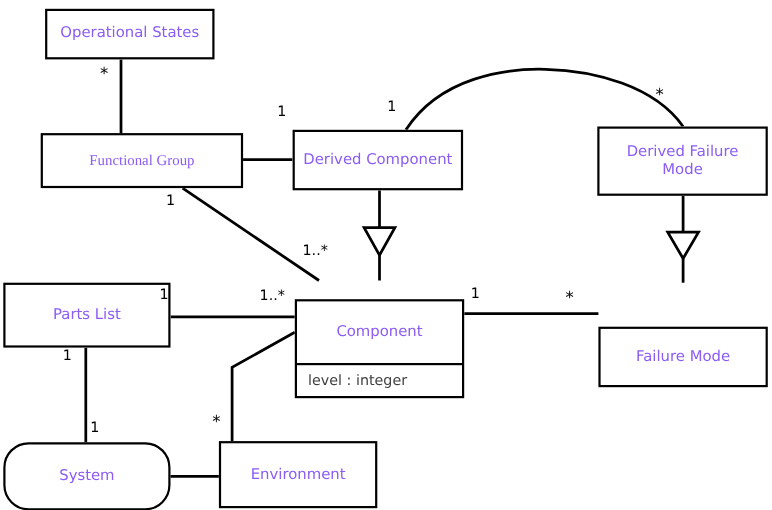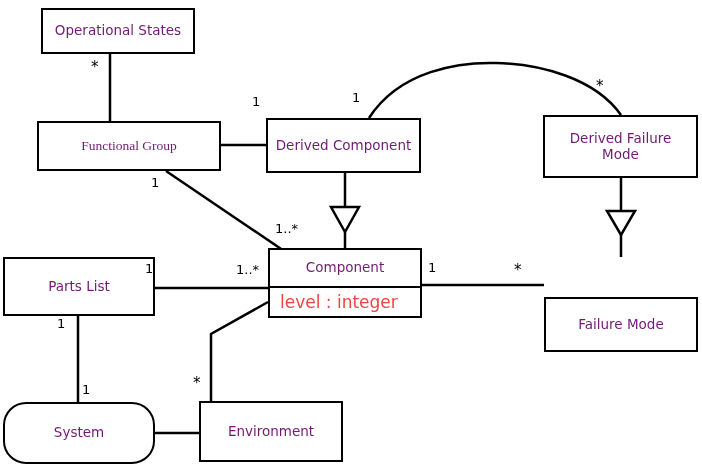--- a/index.html
+++ b/index.html
@@ -32,31 +32,31 @@
     flex-direction: column;
     z-index: 5;
   }
   .uml-name-compartment {
     flex: 1 1 auto;
     display: flex;
     align-items: center;
     justify-content: center;
     text-align: center;
     font-size: 13.5px;
-    color: #701a75;
+    color: #8b5cf6;
     padding: 0 6px;
     line-height: 1.15;
   }
   .uml-attr-compartment {
     border-top: 2.5px solid #000000;
     display: flex;
     align-items: center;
     justify-content: flex-start;
-    font-size: 17px;
-    color: #ef4444;
+    font-size: 13px;
+    color: #404040;
     padding: 0 10px;
     height: 28px;
     flex: 0 0 auto;
   }
   .mult-label {
     position: absolute;
     font-size: 13px;
     color: #000000;
     white-space: nowrap;
     z-index: 6;
@@ -113,21 +113,21 @@
   </div>
 
   <div class="uml-class" style="left:266px; top:118px; width:155px; height:55px;">
     <div class="uml-name-compartment">Derived Component</div>
   </div>
 
   <div class="uml-class" style="left:3px; top:257px; width:152px; height:59px;">
     <div class="uml-name-compartment">Parts List</div>
   </div>
 
-  <div class="uml-class" style="left:268px; top:248px; width:154px; height:70px;">
+  <div class="uml-class" style="left:268px; top:272px; width:154px; height:90px;">
     <div class="uml-name-compartment">Component</div>
     <div class="uml-attr-compartment">level : integer</div>
   </div>
 
   <div class="uml-class" style="left:544px; top:257px; width:154px; height:55px;margin-top:40px;">
     <div class="uml-name-compartment">Failure Mode</div>
   </div>
 
   <div class="uml-class" style="left:3px; top:402px; width:152px; height:62px;border-radius:23px;">
     <div class="uml-name-compartment">System</div>

